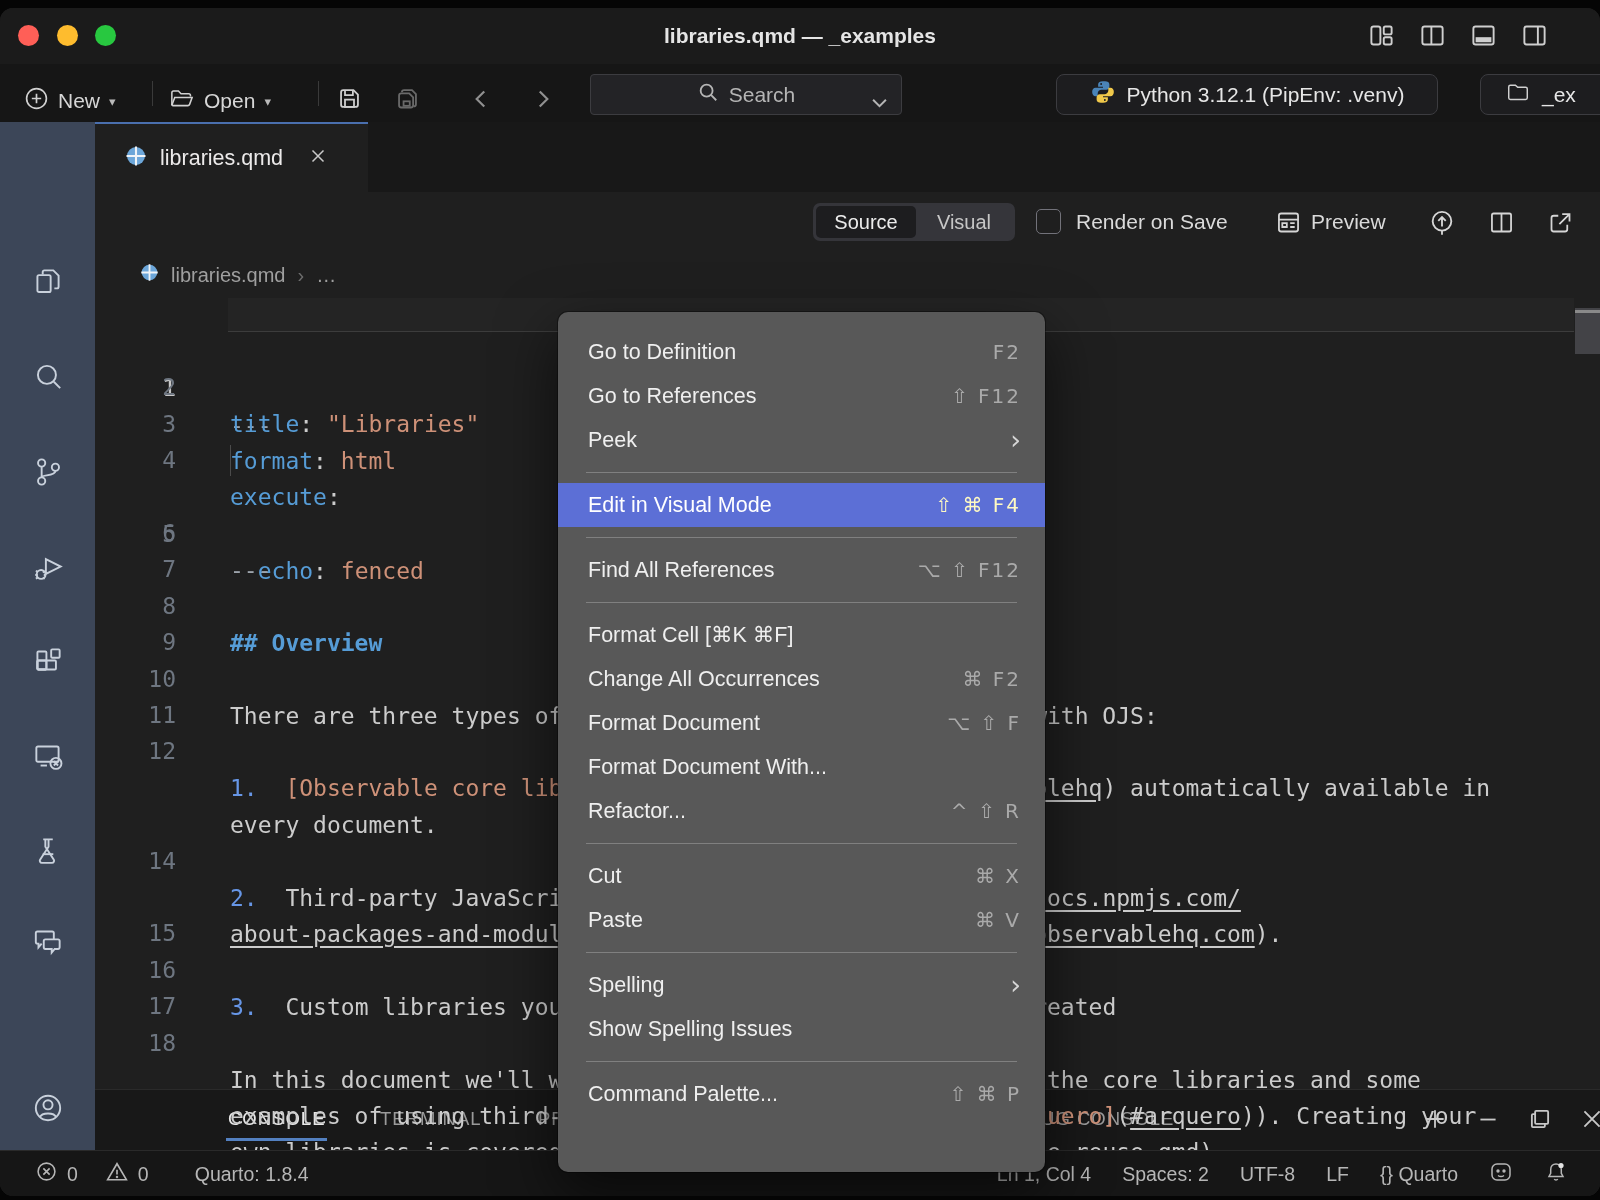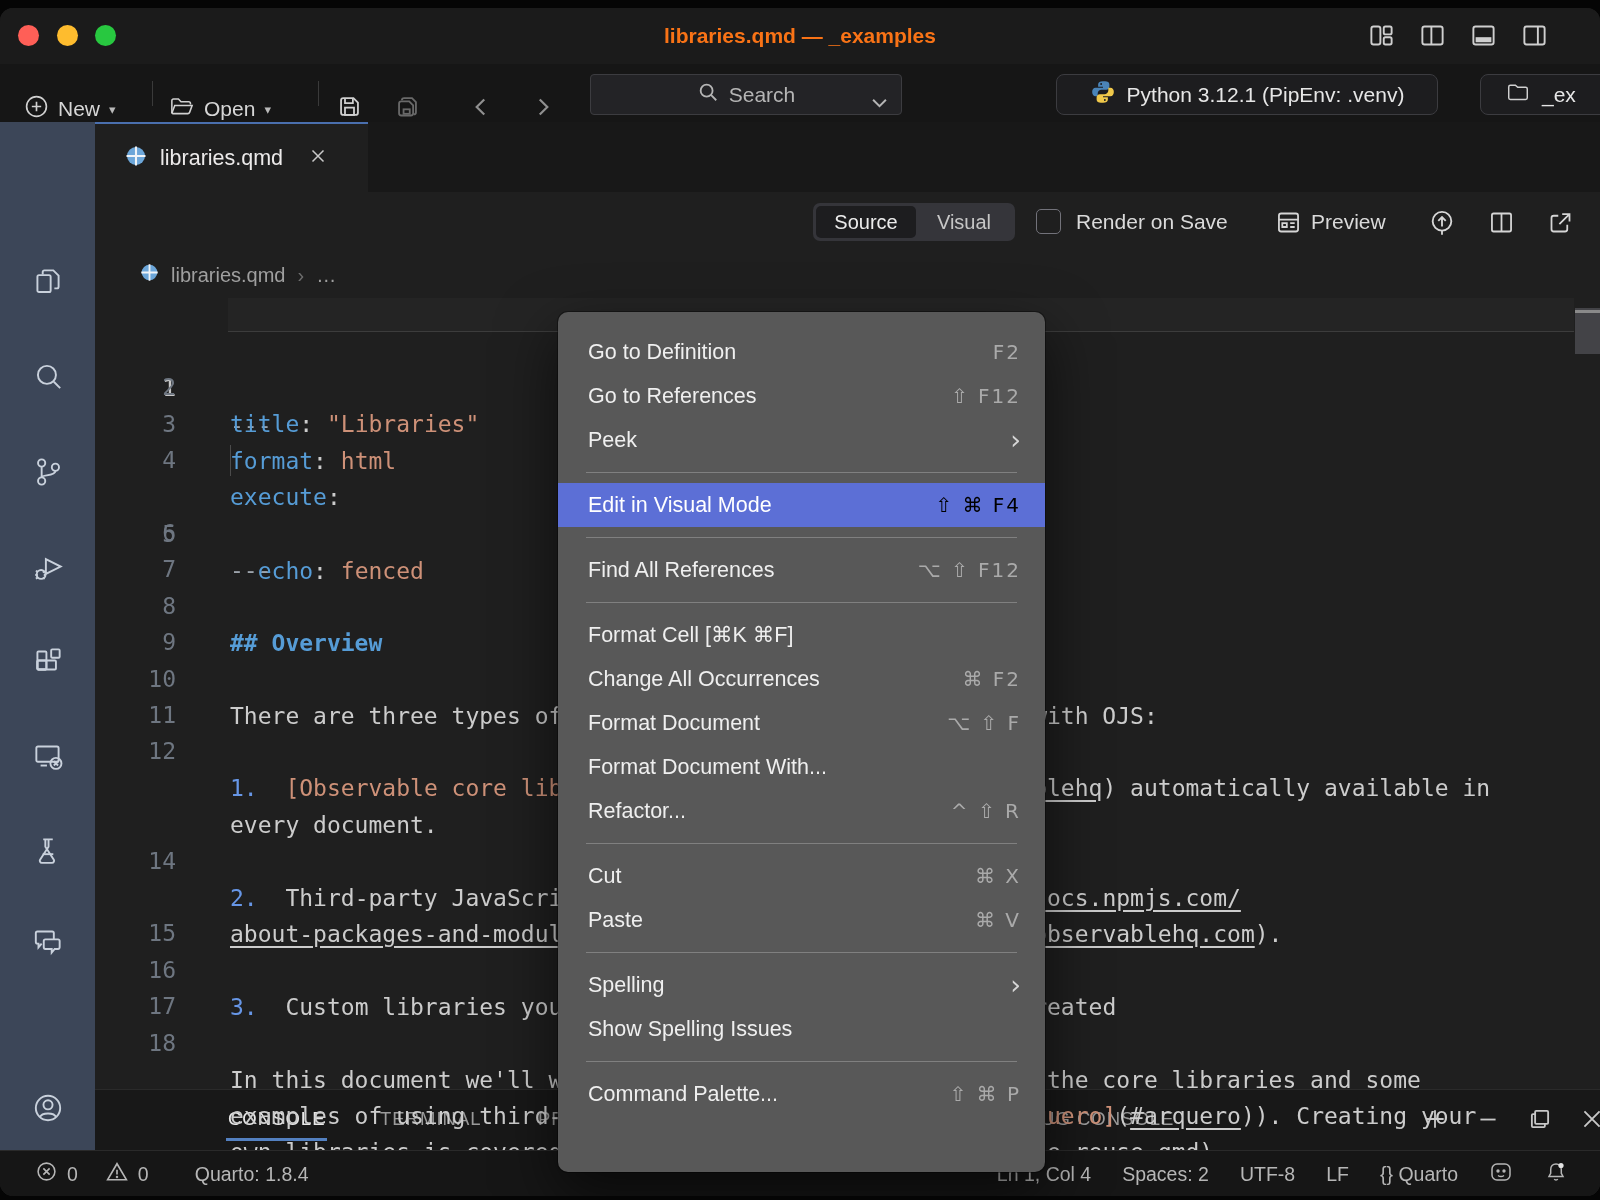--- a/index.html
+++ b/index.html
@@ -5,26 +5,26 @@
   html,body{margin:0;padding:0;background:#050505;}
   #stage{position:relative;width:1600px;height:1200px;background:#050505;overflow:hidden;
          font-family:"Liberation Sans",sans-serif;-webkit-font-smoothing:antialiased;}
   .win{position:absolute;left:0;top:8px;width:1600px;height:1188px;background:#1f1f1f;
        border-radius:13px;overflow:hidden;}
   
   .titlebar{position:absolute;left:0;top:0;width:100%;height:56px;background:#1b1b1b;border-bottom:1px solid #060606;}
   .tl{position:absolute;top:17px;width:21px;height:21px;border-radius:50%;}
   .tl.r{left:18px;background:#ff5f57}.tl.y{left:57px;background:#febc2e}.tl.g{left:95px;background:#28c840}
   .wtitle{position:absolute;left:0;right:0;top:0;height:56px;line-height:56px;text-align:center;
-          color:#f97316;font-size:21px;font-weight:600;}
+          color:#e5e5e5;font-size:21px;font-weight:600;}
   .wicons{position:absolute;right:52px;top:14px;display:flex;gap:24px;}
   .wicons svg{display:block}
   
   .toolbar{position:absolute;left:0;top:56px;width:100%;height:58px;background:#161616;border-bottom:1px solid #060606;}
-  .tbtn{position:absolute;top:16px;height:58px;display:flex;align-items:center;gap:9px;color:#d6d6d6;font-size:21px;}
+  .tbtn{position:absolute;top:8px;height:58px;display:flex;align-items:center;gap:9px;color:#d6d6d6;font-size:21px;}
   .tdiv{position:absolute;top:17px;width:1px;height:25px;background:#3a3a3a;}
   .chev{font-family:"DejaVu Sans",sans-serif;font-size:13px;color:#b9b9b9;}
   .searchbox{position:absolute;left:590px;top:10px;width:310px;height:39px;background:#232326;border:1px solid #3c3c40;
              border-radius:4px;display:flex;align-items:center;justify-content:center;gap:10px;color:#b5b5b5;font-size:21px;}
   .searchbox .dd{position:absolute;right:14px;top:14px;}
   .pyb{position:absolute;left:1056px;top:10px;width:380px;height:39px;background:#1d1d1f;border:1px solid #3c3c40;
        border-radius:8px;display:flex;align-items:center;justify-content:center;gap:11px;color:#e6e6e6;font-size:21px;}
   .projb{position:absolute;left:1480px;top:10px;width:160px;height:39px;background:#1d1d1f;border:1px solid #3c3c40;
        border-radius:8px;display:flex;align-items:center;padding-left:24px;gap:11px;color:#e6e6e6;font-size:21px;}
   
@@ -63,21 +63,21 @@
   .iguide{position:absolute;left:135px;top:3px;height:31px;width:1px;background:#4b4b4b;}
   .sthumb{position:absolute;right:0;top:10px;width:25px;height:46px;background:#434347;}
   .smark{position:absolute;right:0;top:12px;width:25px;height:3px;background:#8a8a8a;}
   
   .menu{position:absolute;left:558px;top:304px;width:487px;height:860px;background:#585858;border-radius:10px;
         box-shadow:0 22px 60px rgba(0,0,0,.6),0 0 0 1px rgba(0,0,0,.35);padding:18px 0 12px;box-sizing:border-box;z-index:50;}
   .mi{height:44px;display:flex;align-items:center;padding:0 24px 0 30px;color:#efefef;font-size:21.5px;}
   .mi .msc{margin-left:auto;color:#aaaaaa;font-size:20px;letter-spacing:2px;font-family:"DejaVu Sans",sans-serif;}
   .mi .msub{margin-left:auto;color:#d6d6d6;font-size:27px;line-height:20px;font-family:"DejaVu Sans",sans-serif;}
   .mi.hl{background:#5c6fd6;color:#ffffff;}
-  .mi.hl .msc{color:#000000;}
+  .mi.hl .msc{color:#fef9c3;}
   .msep{height:21px;position:relative;}
   .msep::after{content:"";position:absolute;left:28px;right:28px;top:10px;height:1px;background:rgba(255,255,255,.24);}
   
   .panel{position:absolute;left:95px;right:0;top:1081px;height:61px;background:#181818;border-top:1px solid #2a2a2a;}
   .ptab{position:absolute;top:0;height:58px;display:flex;align-items:center;color:#9a9a9a;font-size:18.5px;letter-spacing:1px;}
   .ptab.on{color:#e8e8e8;}
   .ptab.on::after{content:"";position:absolute;left:-2px;right:-2px;top:48px;height:3px;background:#5380c0;}
   .pico{position:absolute;top:16px;}
   
   .status{position:absolute;left:0;right:0;top:1142px;height:46px;background:#161616;border-top:1px solid #2a2a2a;

